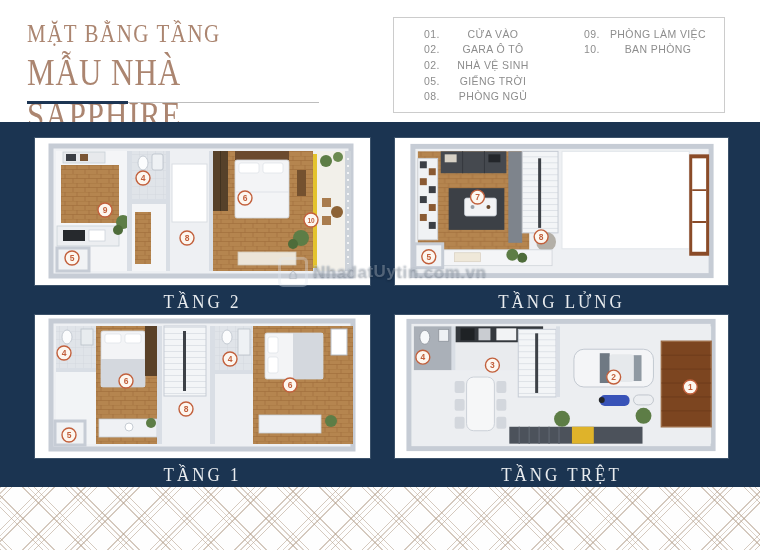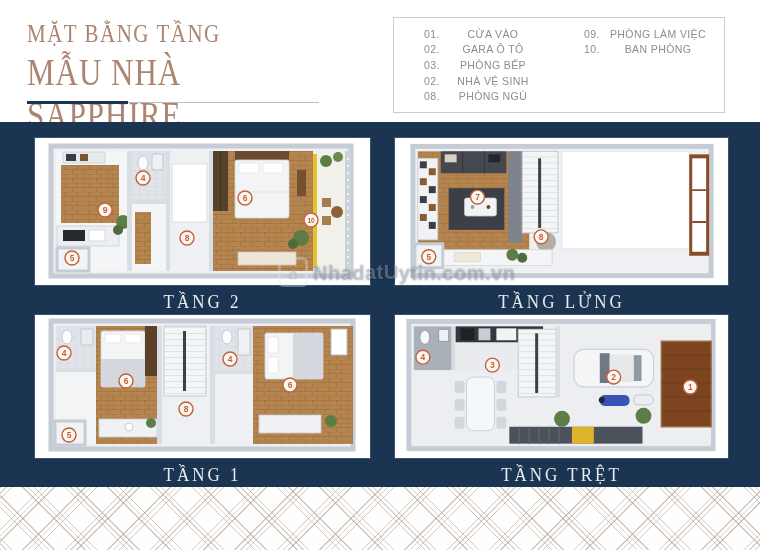--- a/index.html
+++ b/index.html
@@ -38,21 +38,21 @@
   .label-b{left:395px;width:333px;top:170px;}
   .label-c{left:35px;width:335px;top:343px;}
   .label-d{left:395px;width:333px;top:343px;}
 
   
   .watermark{position:absolute;left:278px;top:257px;display:flex;align-items:center;gap:5px;
              z-index:6;pointer-events:none;}
   .wm-logo{width:24px;height:24px;border:3px solid rgba(226,233,240,.34);border-radius:5px;
            display:flex;align-items:center;justify-content:center;font-size:15px;font-weight:bold;
            color:rgba(226,233,240,.34);text-shadow:0 1px 1px rgba(10,25,45,.35);}
-  .wm-text{font-size:20px;font-weight:bold;letter-spacing:.5px;color:rgba(226,233,240,.30);
+  .wm-text{font-size:17px;font-weight:bold;letter-spacing:.5px;color:rgba(226,233,240,.30);
            text-shadow:0 1px 2px rgba(10,25,45,.4);}
 
   
   .lattice{position:absolute;left:0;top:487px;width:760px;height:63px;background:
     repeating-linear-gradient(45deg,
       rgba(178,157,137,.55) 0 1px,transparent 1px 4px,
       rgba(178,157,137,.45) 4px 5px,transparent 5px 8px,
       rgba(178,157,137,.55) 8px 9px,transparent 9px 30px),
     repeating-linear-gradient(135deg,
       rgba(178,157,137,.55) 0 1px,transparent 1px 4px,
@@ -95,26 +95,26 @@
   <div class="legend">
       <div class="legend-item">
         <span class="legend-num">01.</span>
         <span class="legend-label">CỬA VÀO</span>
       </div>
       <div class="legend-item">
         <span class="legend-num">02.</span>
         <span class="legend-label">GARA Ô TÔ</span>
       </div>
       <div class="legend-item">
-        <span class="legend-num">03.</span>
-        <span class="legend-label">PHÒNG BẾP</span>
-      </div>
-      <div class="legend-item">
         <span class="legend-num">02.</span>
         <span class="legend-label">NHÀ VỆ SINH</span>
+      </div>
+      <div class="legend-item">
+        <span class="legend-num">05.</span>
+        <span class="legend-label">GIẾNG TRỜI</span>
       </div>
       <div class="legend-item">
         <span class="legend-num">08.</span>
         <span class="legend-label">PHÒNG NGỦ</span>
       </div>
       <div class="legend-item">
         <span class="legend-num">09.</span>
         <span class="legend-label">PHÒNG LÀM VIỆC</span>
       </div>
       <div class="legend-item">

